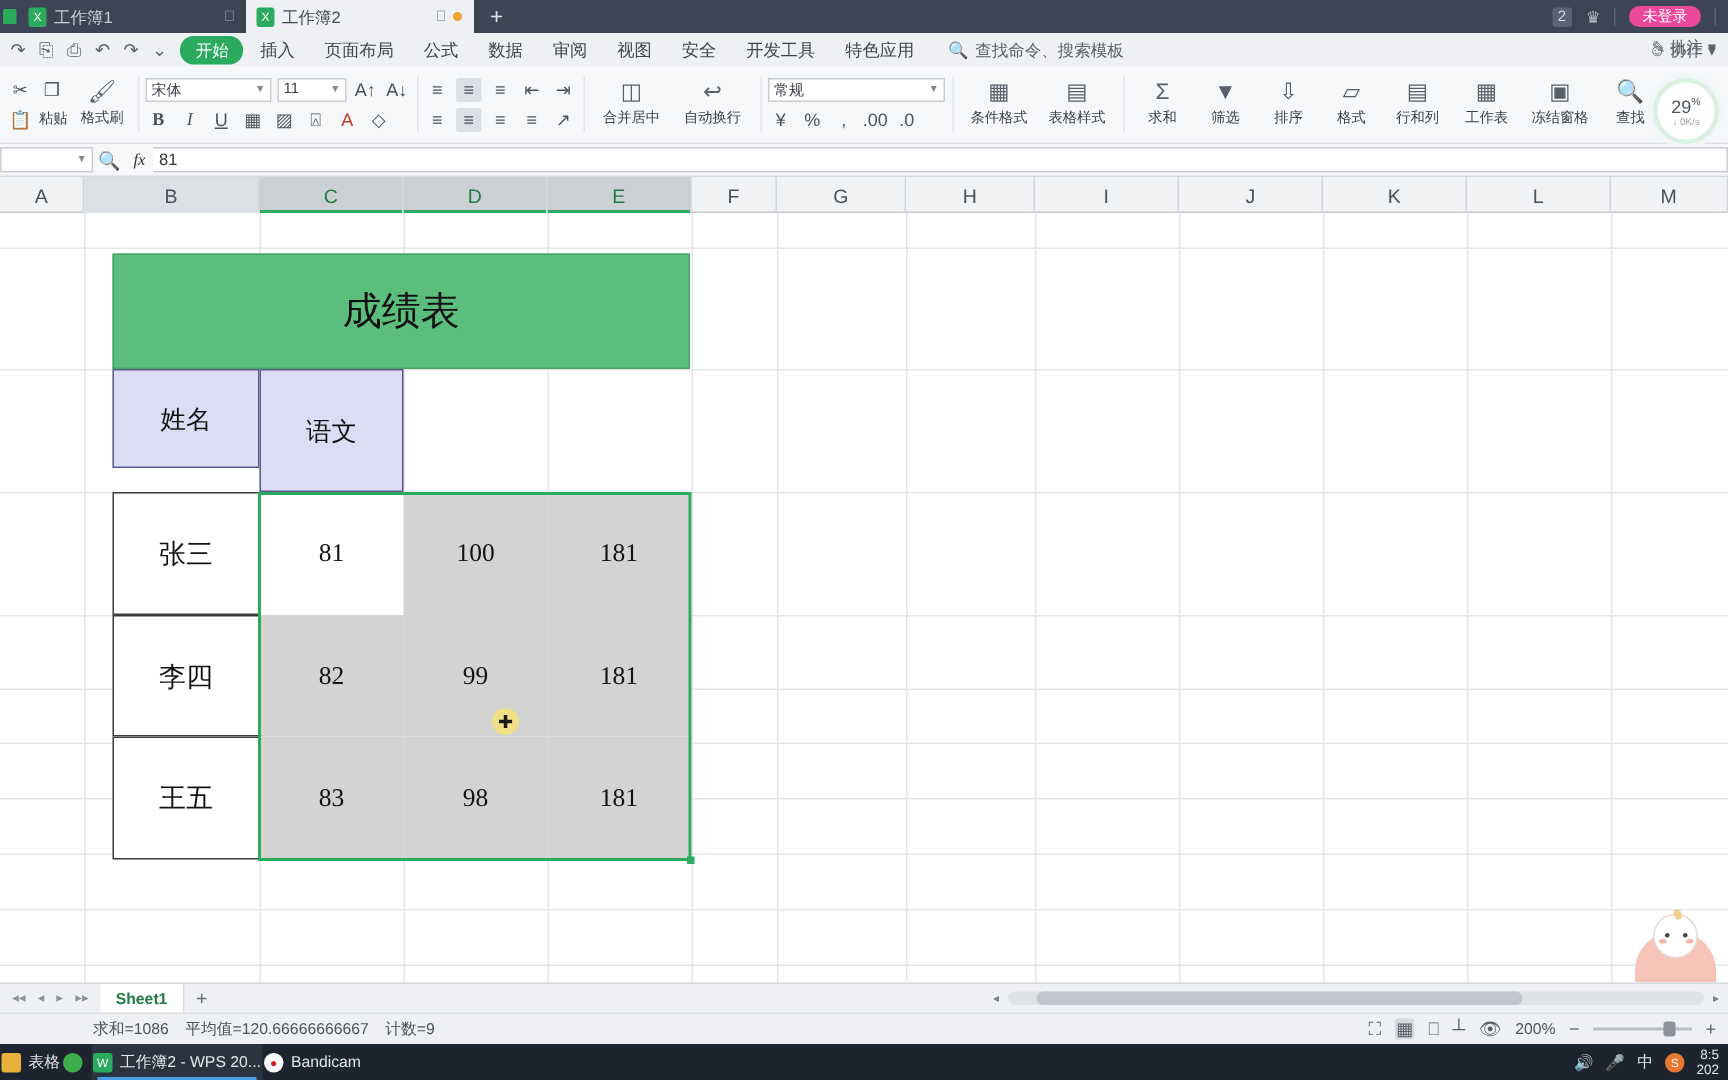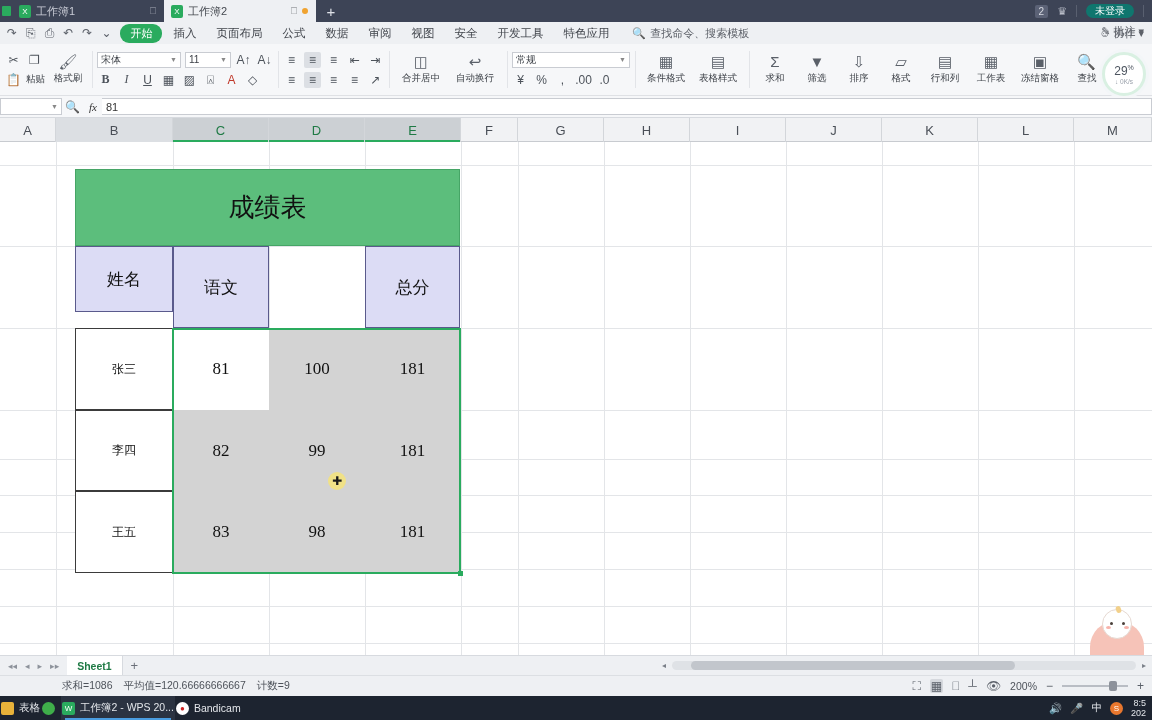--- a/index.html
+++ b/index.html
@@ -29,21 +29,21 @@
   .doc-tab.active { background: #eef0f3; color: #44484f; }
   .doc-tab .lbl { flex: 1; white-space: nowrap; overflow: hidden; }
   .doc-tab .mini { font-size: 10px; opacity: .75; }
   .doc-tab .dot { width:6px;height:6px;border-radius:50%;background:#f0a330; }
   .tb-plus { width: 30px; height: 22px; color: #dfe2e8; font-size: 15px;
              display:flex;align-items:center;justify-content:center; }
   .tb-right { margin-left: auto; display: flex; align-items: center; gap: 9px;
               height: 22px; padding-right: 8px; }
   .tb-badge { background: #5b6276; color: #d7dae2; font-size: 10px; padding: 1px 4px; border-radius: 2px; }
   .tb-ico { color:#b9bdc8; font-size: 11px; }
-  .tb-login { background: #0f766e; color: #fff; font-size: 10px; padding: 0 9px; border-radius: 9px; }
+  .tb-login { background: #ec4899; color: #fff; font-size: 10px; padding: 0 9px; border-radius: 9px; }
   .tb-sep { width:1px;height:12px;background:#596070; }
 
   
   .ribbon-tabs {
     position: absolute; top: 22px; left: 0; width: 1152px; height: 22px;
     background: #eef0f3; display: flex; align-items: center; font-size: 11.5px; color: #41454c;
   }
   .qat { display:flex; align-items:center; gap: 9px; padding: 0 9px 0 7px; color:#5a5f68; font-size: 12px;}
   .rtab { padding: 2px 9px; margin-right: 2px; white-space: nowrap; cursor: default;}
   .rtab.active { background: #2aab5e; color: #fff; border-radius: 9px; padding: 2px 10px; font-size: 11px;}
@@ -115,21 +115,21 @@
 
   .sheet { position:absolute; top:24px; left:0; width:1152px; height:513px; overflow:hidden; }
   .gline-h { position:absolute; left:0; width:1152px; height:1px; background:#e3e5e8; }
   .gline-v { position:absolute; top:0; height:513px; width:1px; background:#e3e5e8; }
 
   .cell { position:absolute; display:flex; align-items:center; justify-content:center;
           font-family:"Liberation Serif","DejaVu Serif", serif; color:#111; }
 
   .titlecell { background:#5cbe7c; border:1px solid #46a566; font-size: 26px; }
   .hdrcell { background:#dcdcf5; border:1px solid #5a5a8c; font-size: 17px; }
-  .namecell { background:#ffffff; border:1px solid #3b3b3b; font-size: 12px; }
+  .namecell { background:#ffffff; border:1px solid #3b3b3b; font-size: 18px; }
   .datacell { background:#d3d3d3; font-size: 17px; }
   .datacell.active { background:#ffffff; }
 
   .selbox { position:absolute; border:2px solid #2aab5e; pointer-events:none; }
   .selhandle { position:absolute; width:5px; height:5px; background:#2aab5e; }
 
   .cursor { position:absolute; width:18px; height:18px; border-radius:50%;
             background: rgba(250,230,110,.75); display:flex; align-items:center; justify-content:center; }
   .cursor .x { font-size: 12px; color:#1a1a1a; }
 
@@ -451,21 +451,20 @@
       <div class="gline-v" style="left:690px;"></div>
       <div class="gline-v" style="left:786px;"></div>
       <div class="gline-v" style="left:882px;"></div>
       <div class="gline-v" style="left:978px;"></div>
       <div class="gline-v" style="left:1074px;"></div>
 
       <div class="cell titlecell" style="left:75px; top:27px; width:385px; height:77px;">成绩表</div>
 
       <div class="cell hdrcell" style="left:75px; top:104px; width:98px; height:66px;">姓名</div>
       <div class="cell hdrcell" style="left:173px; top:104px; width:96px; height:82px;">语文</div>
-      <div class="cell hdrcell" style="left:365px; top:104px; width:95px; height:82px;">总分</div>
 
       <div class="cell namecell" style="left:75px; top:186px; width:98px; height:82px;">张三</div>
       <div class="cell datacell active" style="left:173px; top:186px; width:96px; height:82px;">81</div>
       <div class="cell datacell" style="left:269px; top:186px; width:96px; height:82px;">100</div>
       <div class="cell datacell" style="left:365px; top:186px; width:95px; height:82px;">181</div>
 
       <div class="cell namecell" style="left:75px; top:268px; width:98px; height:81px;">李四</div>
       <div class="cell datacell" style="left:173px; top:268px; width:96px; height:81px;">82</div>
       <div class="cell datacell" style="left:269px; top:268px; width:96px; height:81px;">99</div>
       <div class="cell datacell" style="left:365px; top:268px; width:95px; height:81px;">181</div>

